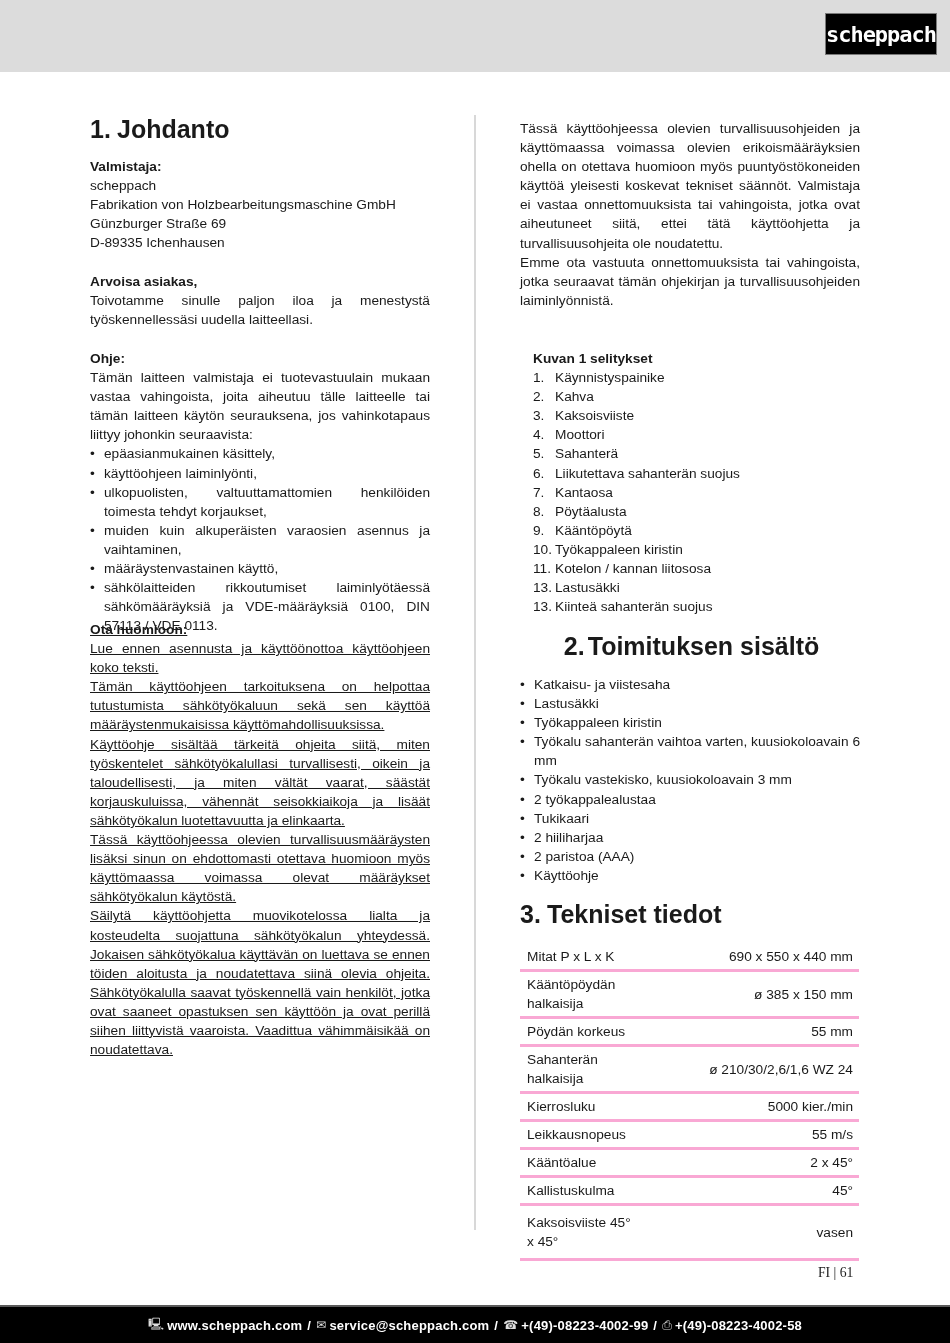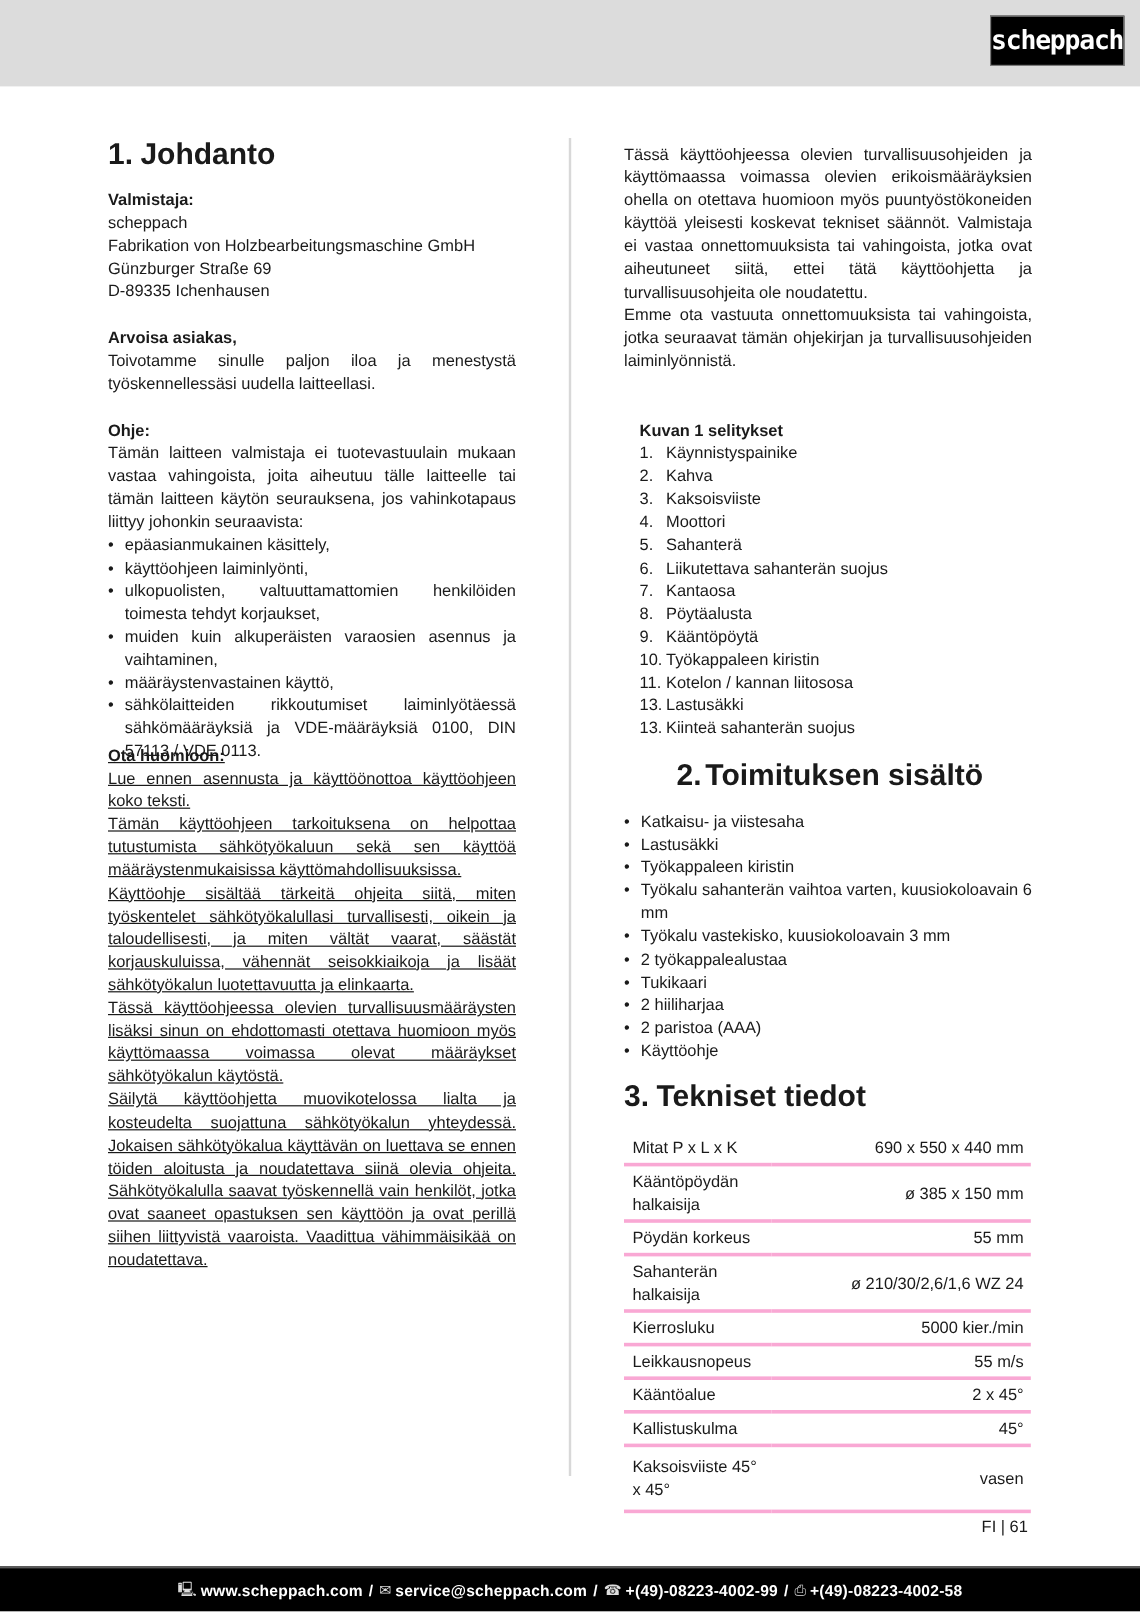--- a/index.html
+++ b/index.html
@@ -20,21 +20,21 @@
   .j { text-align:justify; text-align-last:left; }
   ul.bul { list-style:none; margin:0; padding:0; }
   ul.bul li { position:relative; padding-left:14px; }
   ul.bul li::before { content:"•"; position:absolute; left:0; top:0; }
   ol.num-list { list-style:none; margin:0; padding:0; }
   ol.num-list li { display:flex; }
   ol.num-list li .n { width:22px; flex:none; }
   table.spec { border-collapse:collapse; width:339px; font-size:13.7px; }
   table.spec td { border-bottom:3px solid #f9a8d4; padding:3px 6px 3px 7px; vertical-align:middle; line-height:19px; }
   table.spec td.v { text-align:right; white-space:nowrap; }
-  .pagenum { position:absolute; left:818px; top:1265px; font-size:13.7px; }
+  .pagenum { position:absolute; left:818px; top:1265px; font-size:13.7px;font-family:Liberation Serif, serif; }
   .footer { position:absolute; left:0; top:1305px; width:950px; height:38px; background:#000; border-top:2px solid #5a5a5a; box-sizing:border-box;
             color:#fff; font-weight:bold; font-size:13px; display:flex; align-items:center; justify-content:center; letter-spacing:0.2px; }
   .footer .ic { font-weight:normal; font-size:12px; margin-right:3px; color:#ddd; }
   .footer .sep { margin:0 5px; }
 </style>
 </head>
 <body>
 
 <div class="topbar"></div>
 <div class="logo">scheppach</div>

